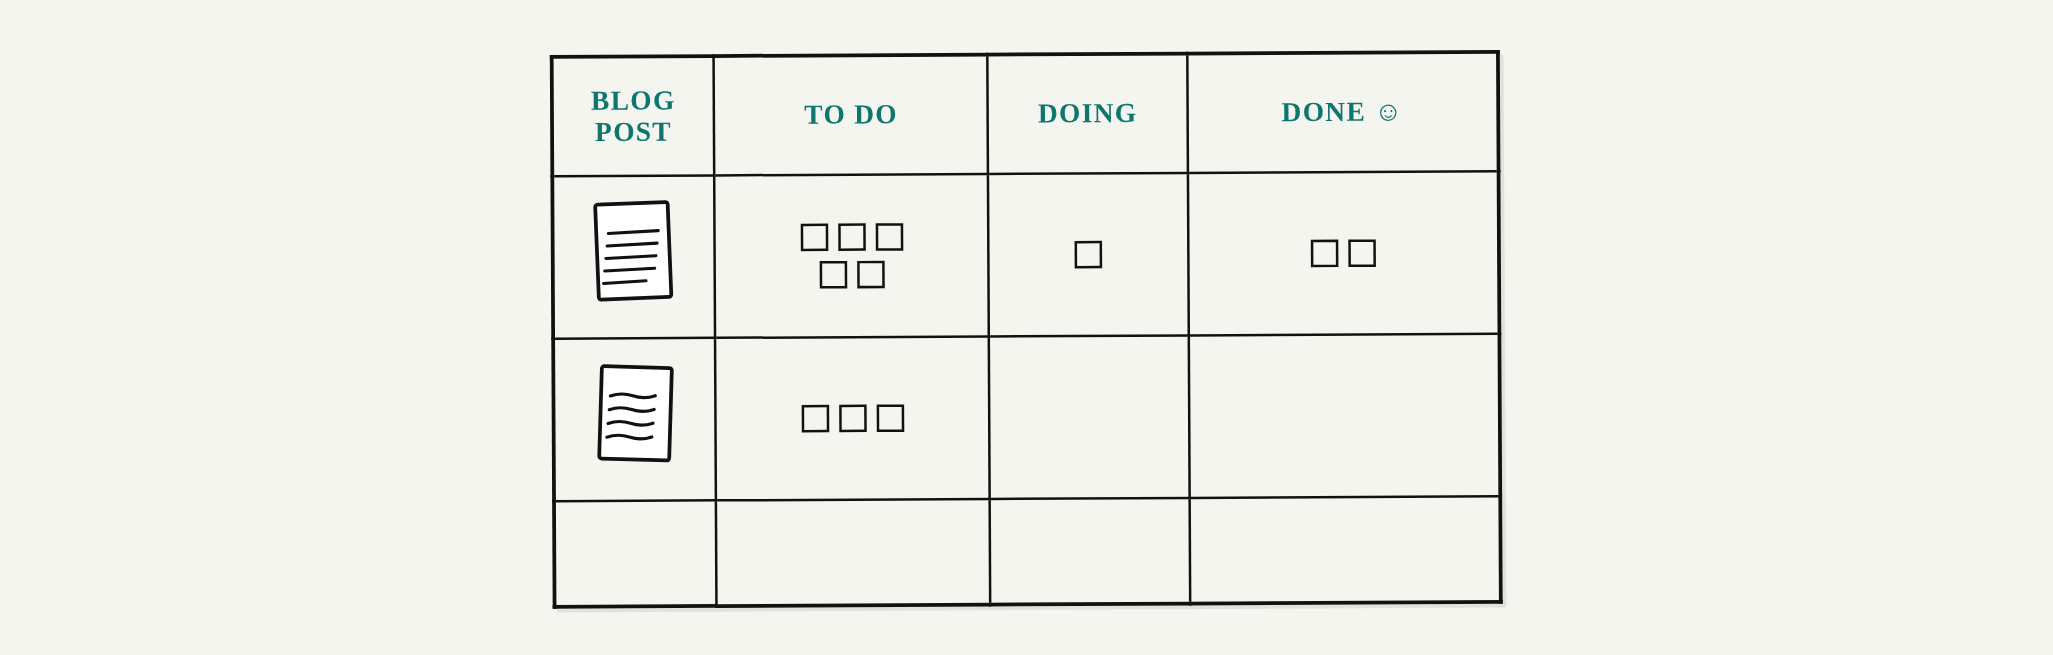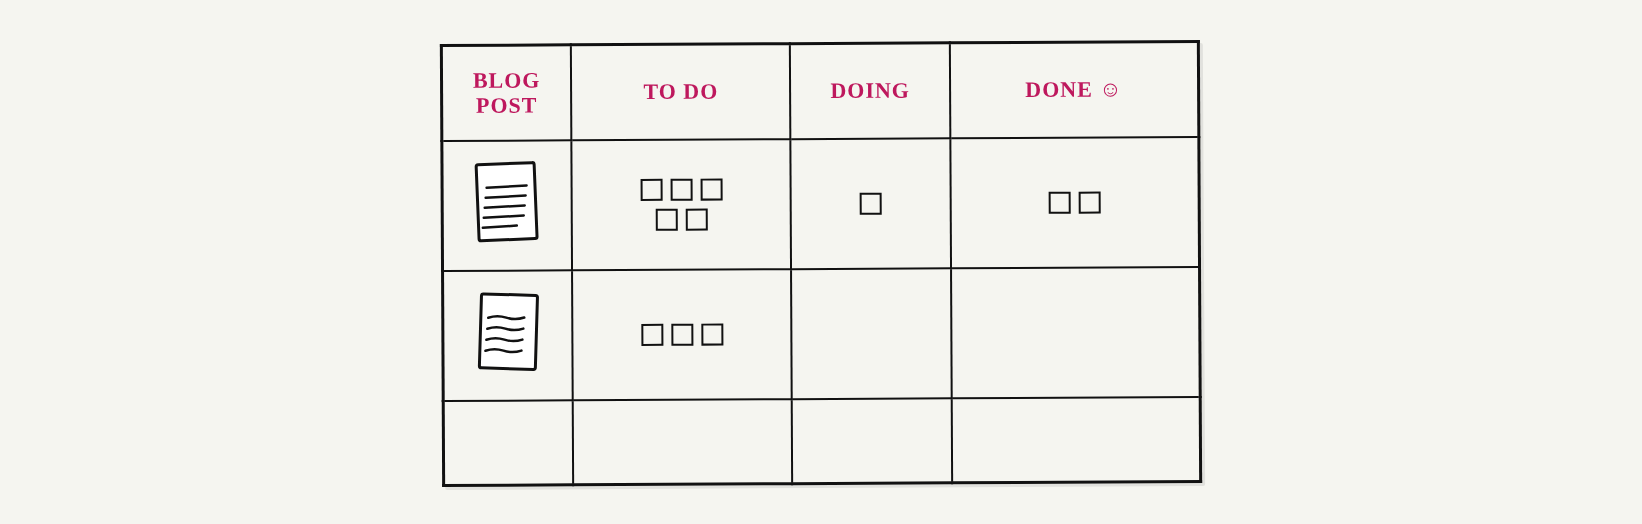--- a/index.html
+++ b/index.html
@@ -49,21 +49,21 @@
     .header-cell {
       vertical-align: middle;
       text-align: center;
       padding: 8px;
     }
 
     .header-text {
       font-size: 22px;
       font-weight: 900;
       letter-spacing: 1px;
-      color: #be185d;
+      color: #0f766e;
       line-height: 1.2;
       text-transform: uppercase;
       font-family: 'Arial Black', 'Comic Sans MS', cursive;
     }
 
     
     .data-cell {
       vertical-align: middle;
       text-align: center;
       padding: 10px;

